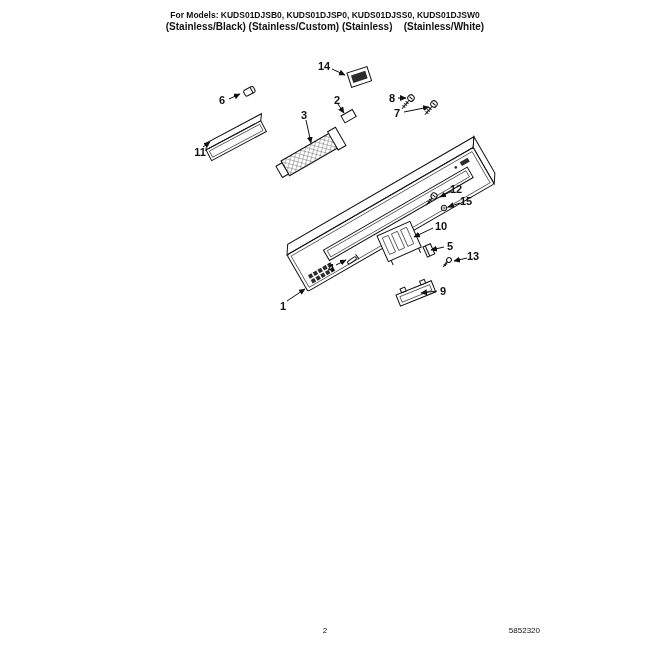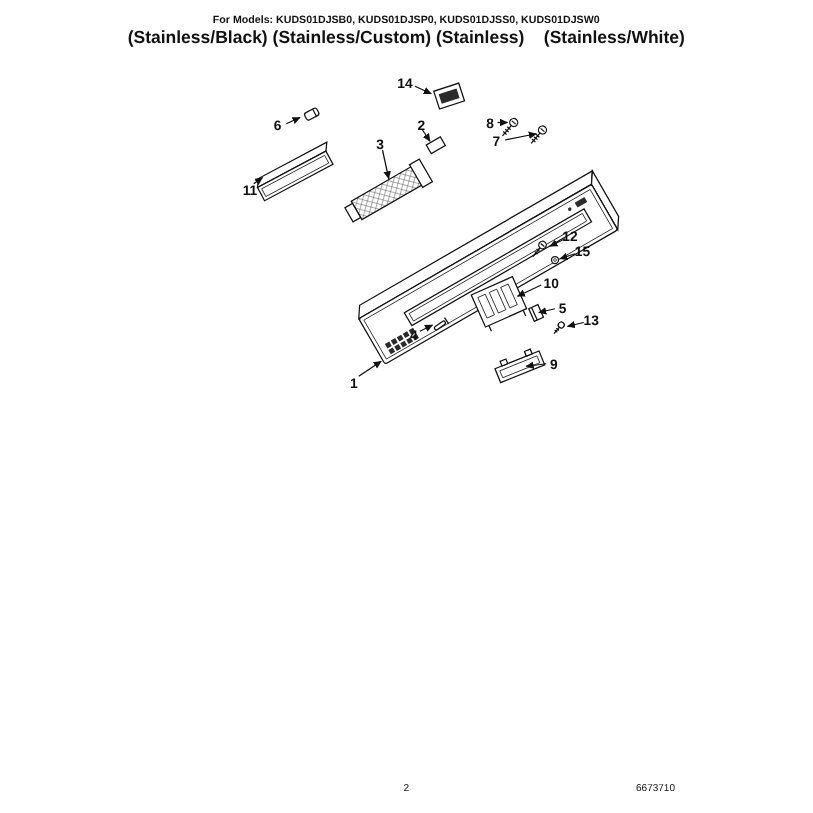--- a/index.html
+++ b/index.html
@@ -1,21 +1,21 @@
 <!DOCTYPE html>
 <html><head>
 <meta charset="utf-8">
 <style>
   html,body{margin:0;padding:0;background:#fff;}
   body{width:650px;height:650px;position:relative;overflow:hidden;
        font-family:"Liberation Sans",sans-serif;color:#111;}
   .header{position:absolute;top:8px;left:0;width:650px;text-align:center;}
   .title{font-size:15px;font-weight:bold;letter-spacing:.4px;margin:0;}
   .models{font-size:8.5px;font-weight:bold;margin-top:2px;}
-  .finishes{font-size:14px;font-weight:bold;margin-top:1px;}
+  .finishes{font-size:10px;font-weight:bold;margin-top:1px;}
   .diagram-layer{position:absolute;top:0;left:0;width:650px;height:650px;}
   .footer{position:absolute;bottom:12px;left:0;width:650px;height:12px;font-size:8px;}
   .page-num{position:absolute;left:0;width:650px;text-align:center;}
   .doc-num{position:absolute;right:110px;top:0;}
   svg text.callout{font:bold 11px "Liberation Sans",sans-serif;fill:#111;}
   svg .ln{stroke:#111;stroke-width:1;fill:none;}
   svg .part{stroke:#111;stroke-width:1;fill:#fff;}
   svg .thin{stroke:#111;stroke-width:.6;fill:none;}
   svg .dark{fill:#2b2b2b;stroke:none;}
 </style>
@@ -180,14 +180,14 @@
     <text class="callout" x="200" y="156">11</text>
     <text class="callout" x="456" y="193">12</text>
     <text class="callout" x="473" y="260">13</text>
     <text class="callout" x="324" y="70">14</text>
     <text class="callout" x="466" y="205">15</text>
   </g>
 </svg>
 
 <div class="footer">
   <span class="page-num">2</span>
-  <span class="doc-num">6673710</span>
+  <span class="doc-num">5852320</span>
 </div>
 
 </body></html>

